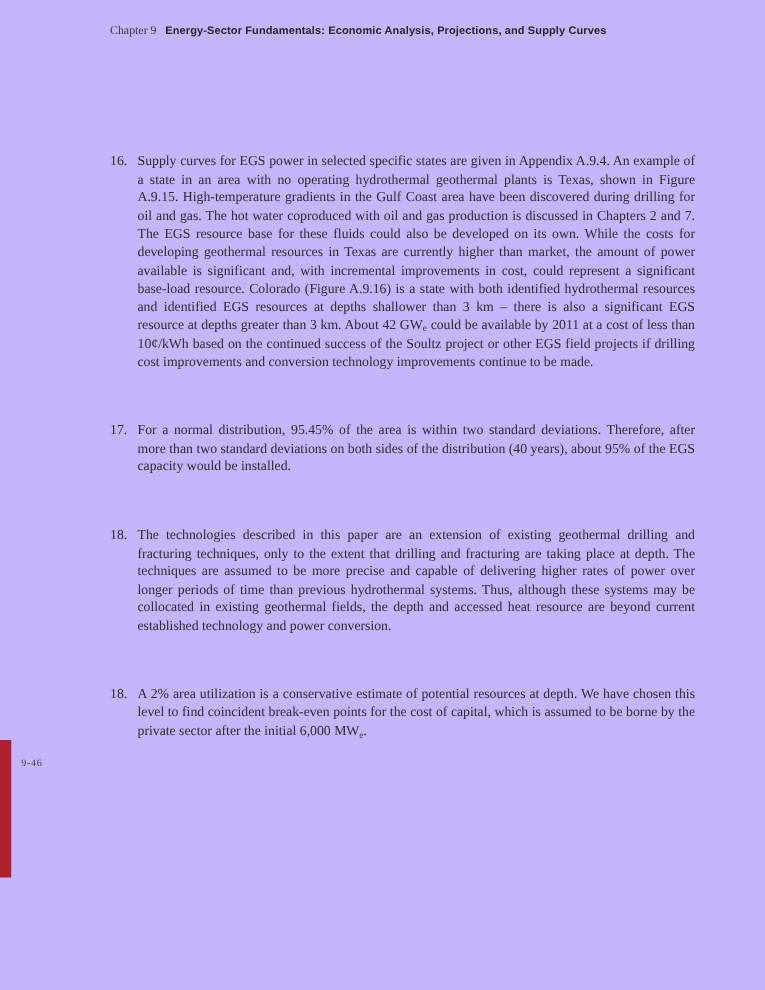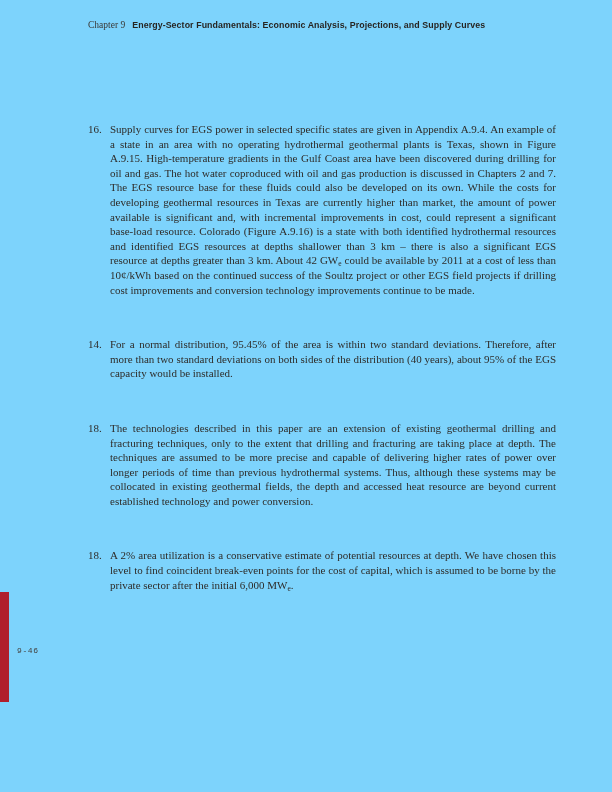--- a/index.html
+++ b/index.html
@@ -4,21 +4,21 @@
 <style>
   html, body {
     margin: 0;
     padding: 0;
     background: #ffffff;
   }
   .page {
     position: relative;
     width: 612px;
     height: 792px;
-    background: #7dd3fc;
+    background: #c4b5fd;
     overflow: hidden;
     font-family: "Liberation Serif", serif;
   }
   .running-header {
     position: absolute;
     left: 88px;
     top: 14px;
     width: 470px;
     white-space: nowrap;
   }
@@ -65,37 +65,36 @@
     position: absolute;
     left: 0;
     top: 592px;
     width: 9px;
     height: 110px;
   }
   .page-number {
     position: absolute;
     left: 17px;
     top: 606px;
-    font-family: Liberation Mono, monospace;
+    font-family: Liberation Serif, serif;
     font-size: 8px;
     color: #44423f;
     letter-spacing: 0.6px;
-    margin-top: 40px;
   }
 </style>
 </head>
 <body>
 
 <div class="page">
   <header class="running-header">
     <span class="chapter-label">Chapter 9</span><span class="chapter-title">Energy-Sector Fundamentals: Economic Analysis, Projections, and Supply Curves</span>
   </header>
 
   <main class="notes" id="notes">
       <div class="note"><span class="note-number">16.</span><span class="note-text"><span>Supply curves for EGS power in selected specific states are given in Appendix A.9.4. An example of a state in an area with no operating hydrothermal geothermal plants is Texas, shown in Figure A.9.15. High-temperature gradients in the Gulf Coast area have been discovered during drilling for oil and gas. The hot water coproduced with oil and gas production is discussed in Chapters 2 and 7. The EGS resource base for these fluids could also be developed on its own. While the costs for developing geothermal resources in Texas are currently higher than market, the amount of power available is significant and, with incremental improvements in cost, could represent a significant base-load resource. Colorado (Figure A.9.16) is a state with both identified hydrothermal resources and identified EGS resources at depths shallower than 3 km – there is also a significant EGS resource at depths greater than 3 km. About 42 GW</span><sub>e</sub><span> could be available by 2011 at a cost of less than 10¢/kWh based on the continued success of the Soultz project or other EGS field projects if drilling cost improvements and conversion technology improvements continue to be made.</span></span></div>
-      <div class="note"><span class="note-number">14.</span><span class="note-text"><span>For a normal distribution, 95.45% of the area is within two standard deviations. Therefore, after more than two standard deviations on both sides of the distribution (40 years), about 95% of the EGS capacity would be installed.</span></span></div>
+      <div class="note"><span class="note-number">17.</span><span class="note-text"><span>For a normal distribution, 95.45% of the area is within two standard deviations. Therefore, after more than two standard deviations on both sides of the distribution (40 years), about 95% of the EGS capacity would be installed.</span></span></div>
       <div class="note"><span class="note-number">18.</span><span class="note-text"><span>The technologies described in this paper are an extension of existing geothermal drilling and fracturing techniques, only to the extent that drilling and fracturing are taking place at depth. The techniques are assumed to be more precise and capable of delivering higher rates of power over longer periods of time than previous hydrothermal systems. Thus, although these systems may be collocated in existing geothermal fields, the depth and accessed heat resource are beyond current established technology and power conversion.</span></span></div>
       <div class="note"><span class="note-number">18.</span><span class="note-text"><span>A 2% area utilization is a conservative estimate of potential resources at depth. We have chosen this level to find coincident break-even points for the cost of capital, which is assumed to be borne by the private sector after the initial 6,000 MW</span><sub>e</sub><span>.</span></span></div>
     </main>
 
   <div class="accent-bar" style="background: rgb(176, 31, 44);"></div>
   <div class="page-number">9-46</div>
 </div>
 
 </body></html>

